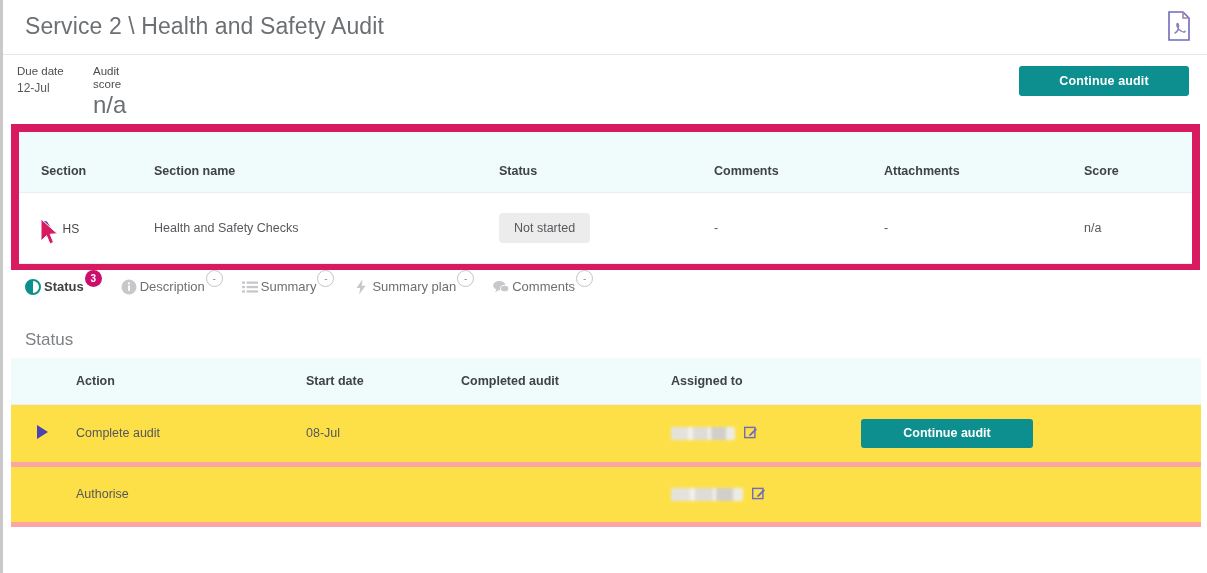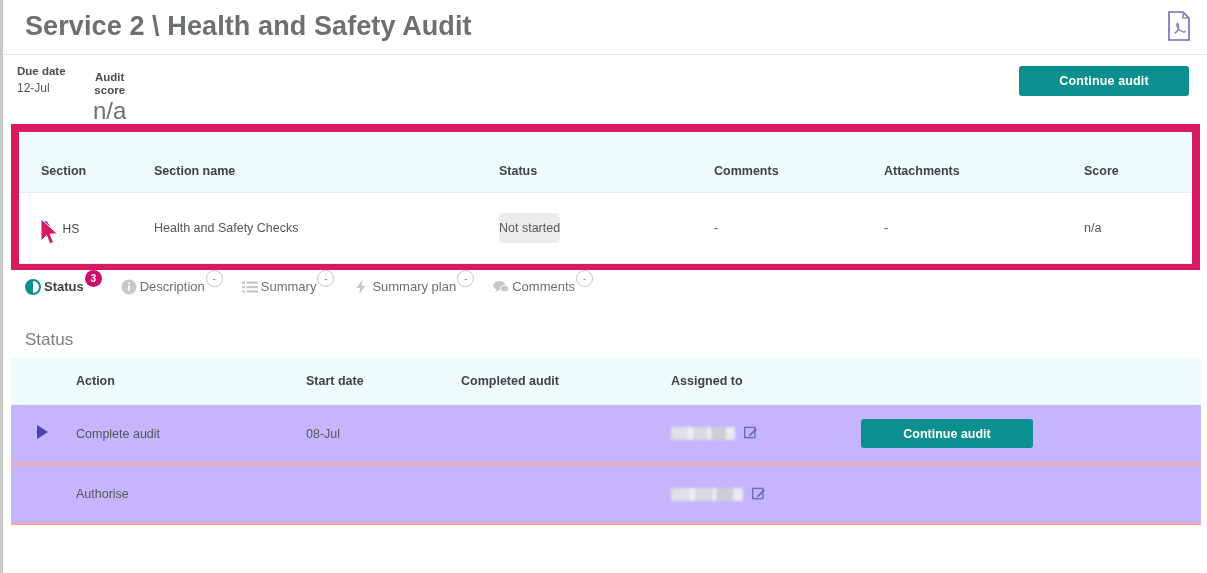--- a/index.html
+++ b/index.html
@@ -18,22 +18,22 @@
   }
 
   
   .title-bar {
     position: relative;
     height: 55px;
     padding: 12px 0 0 22px;
     border-bottom: 1px solid #e6e6e6;
   }
   .page-title {
-    font-size: 27px;
-    font-weight: 700;
+    font-size: 23px;
+    font-weight: 400;
     color: #6c6f73;
     letter-spacing: .1px;
     line-height: 28px;
   }
   .pdf-icon {
     position: absolute;
     right: 15px;
     top: 11px;
     width: 26px; height: 30px;
     cursor: pointer;
@@ -41,39 +41,38 @@
 
   
   .meta-row {
     position: relative;
     height: 70px;
     padding-left: 14px;
   }
   .meta-block { position: absolute; }
   .meta-label {
     font-size: 11.5px;
-    font-weight: bold;
+    font-weight: normal;
     color: #4a4d51;
     line-height: 13px;
-    text-align: center;
   }
   .meta-value-sm {
     font-size: 12px;
     color: #55585c;
     margin-top: 3px;
   }
   .meta-value-lg {
     font-size: 24px;
     color: #6c6f73;
     font-weight: 300;
     line-height: 26px;
     margin-top: 1px;
   }
   .duedate { left: 14px; top: 10px; }
-  .auditscore { left: 90px; top: 16px; }
+  .auditscore { left: 90px; top: 10px; }
 
   .header-buttons {
     position: absolute;
     right: 18px;
     top: 11px;
     display: flex;
     gap: 12px;
   }
   .btn {
     border: none;
@@ -132,21 +131,21 @@
     margin-right: 9px;
     cursor: pointer;
     display: inline-block;
   }
   .sec-code { font-size: 12px; color: #45484c; font-weight: normal; }
   .status-chip {
     display: inline-block;
     background: #ececec;
     color: #55585c;
     border-radius: 4px;
-    padding: 8px 0;
+    padding: 8px 15px;
     font-size: 12.5px;
   }
   .dash { color: #8d9095; }
 
   
   .cursor-arrow {
     position: absolute;
     left: 36px;
     top: 218px;
     width: 22px;
@@ -247,22 +246,22 @@
     vertical-align: middle;
     padding: 0;
     border-bottom: 1px solid #ededed;
   }
   table.grid2 tbody td {
     font-size: 12.5px;
     color: #55585c;
     height: 60px;
     vertical-align: middle;
     padding: 0;
-    border-bottom: 2px solid #fca5a5;
-    background: #c4b5fd;
+    border-bottom: 5px solid #fca5a5;
+    background: #fde047;
   }
   .play-tri {
     width: 0; height: 0;
     border-left: 11px solid #4c42b0;
     border-top: 7px solid transparent;
     border-bottom: 7px solid transparent;
     display: inline-block;
     cursor: pointer;
   }
   .redacted {

